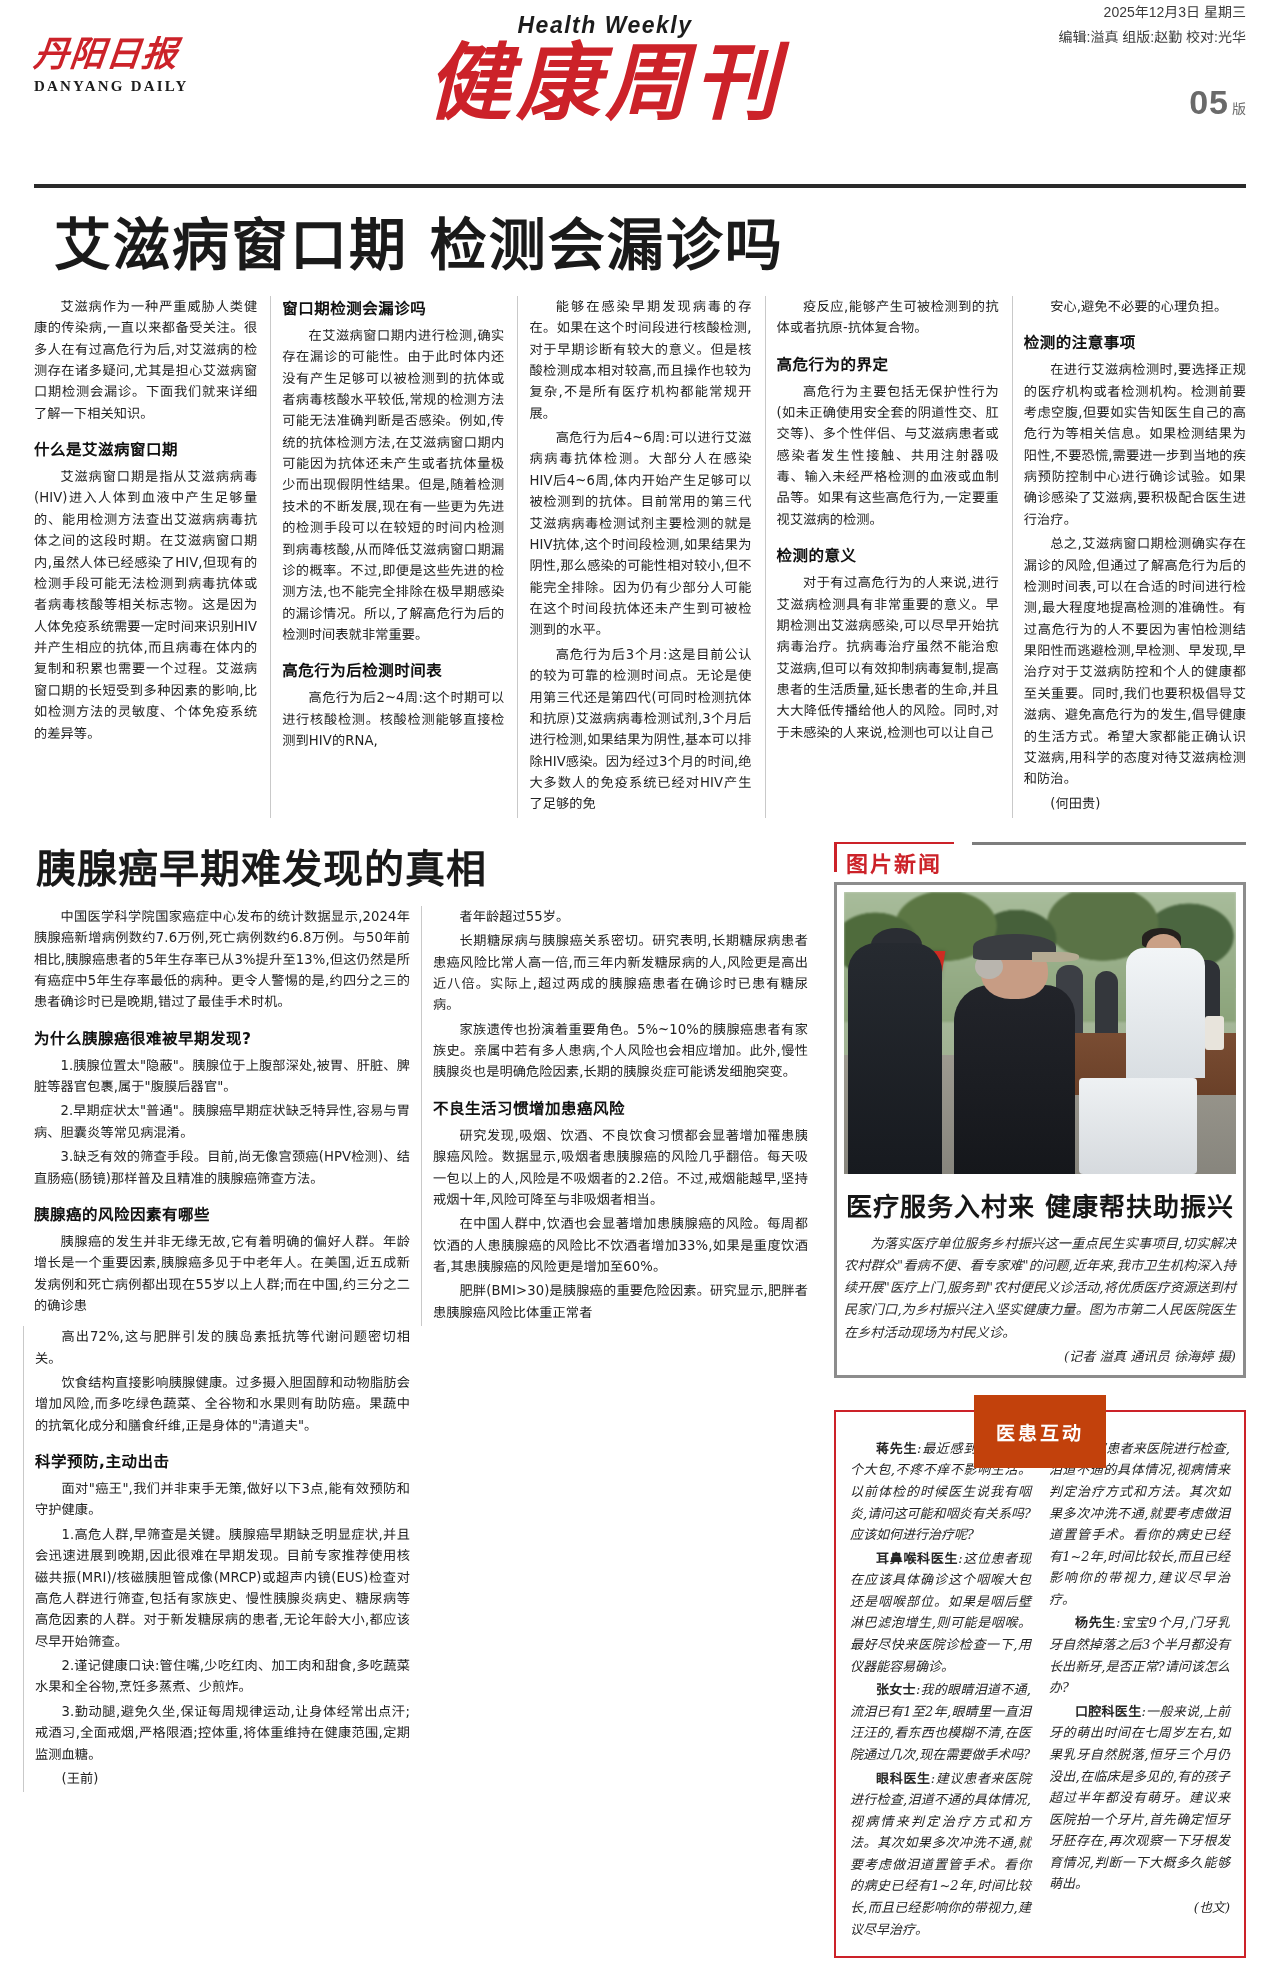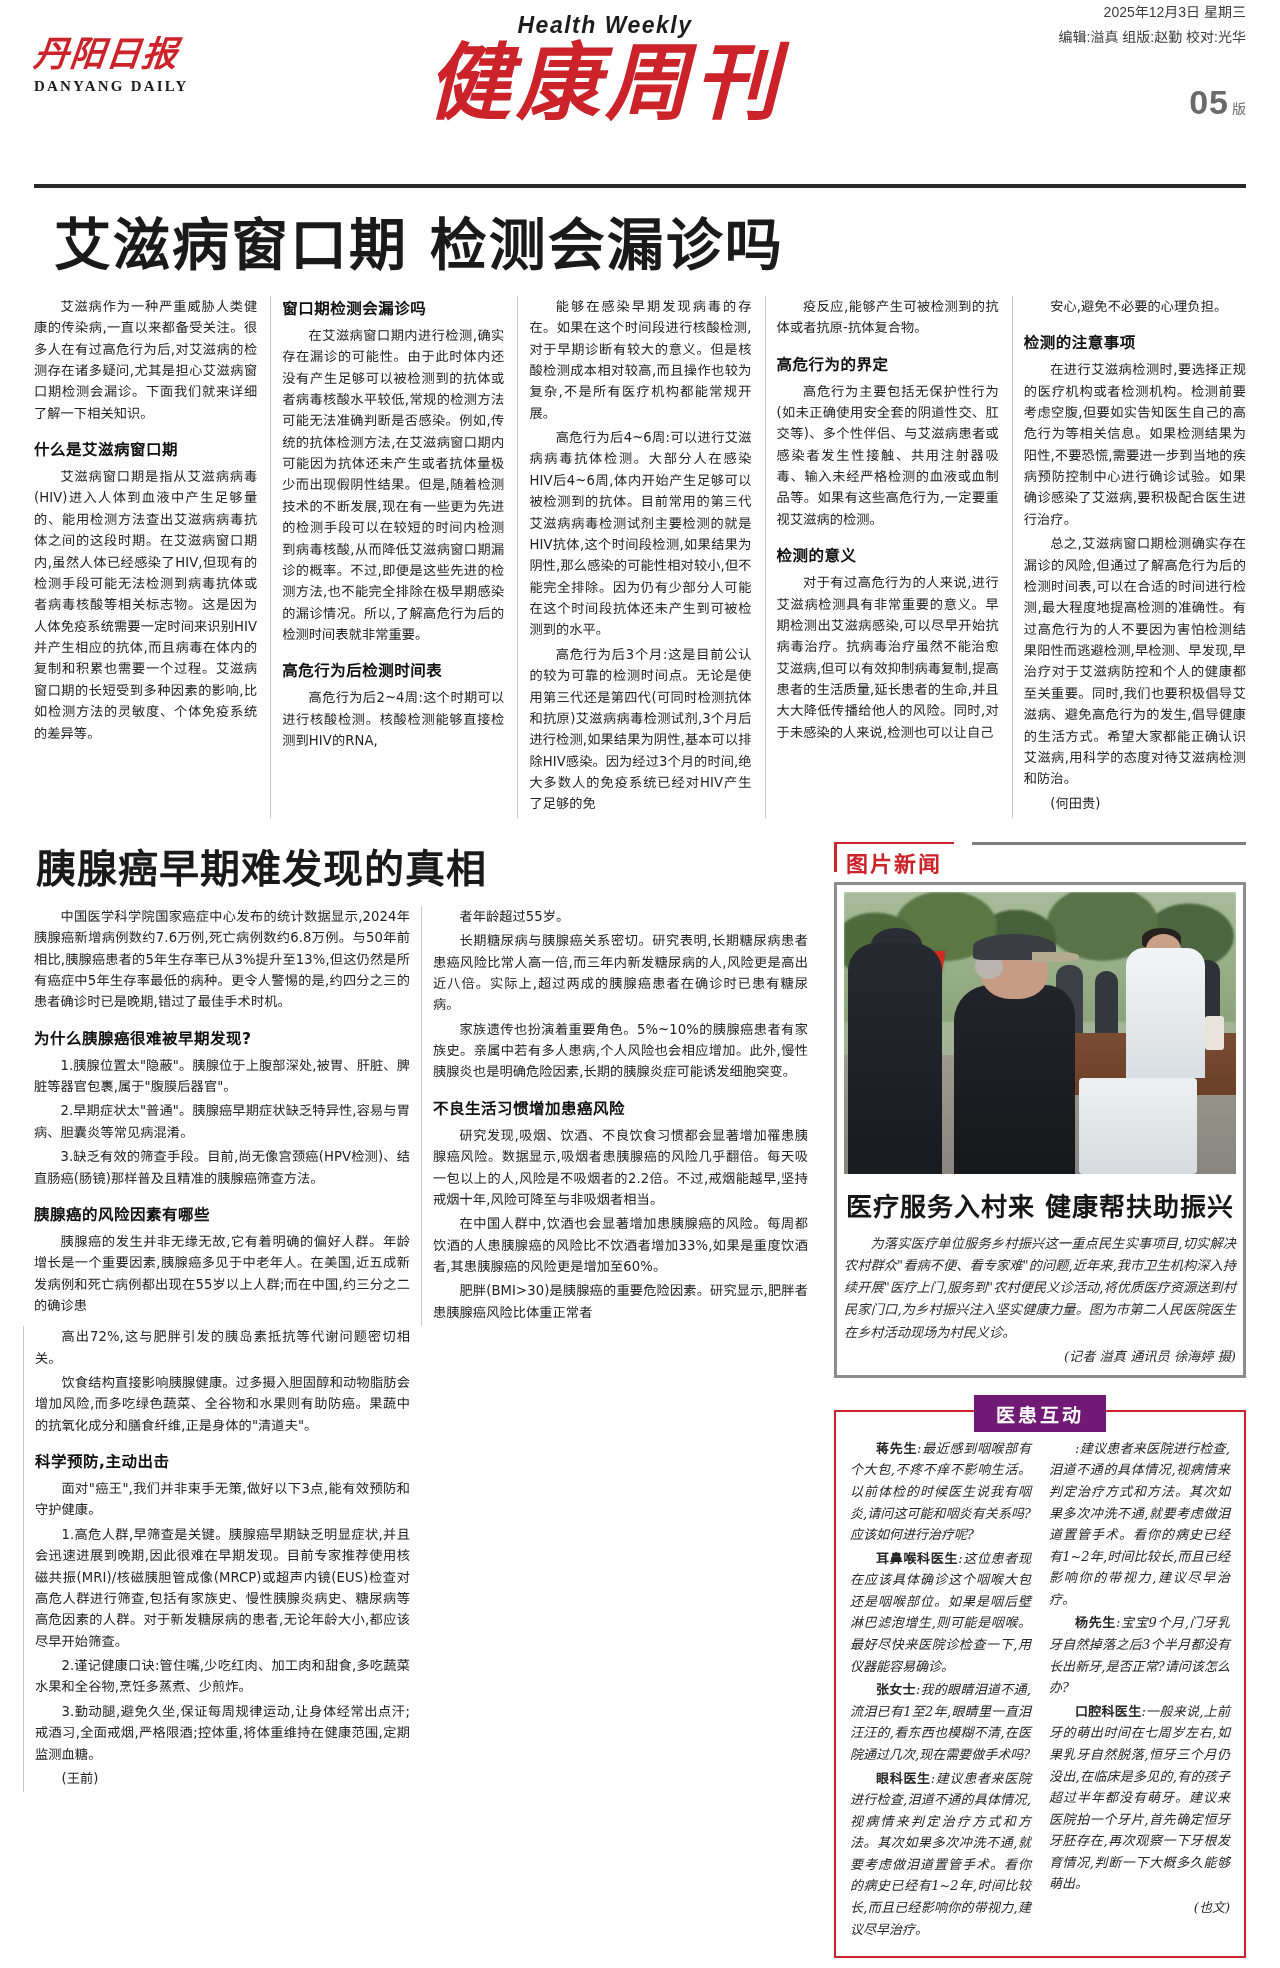--- a/index.html
+++ b/index.html
@@ -256,24 +256,24 @@
 
   
   .qa-box{
     margin-top:32px;
     border:2px solid #cc2229;
     padding:26px 14px 14px;
     position:relative;
   }
   .qa-tag{
     position:absolute;top:-17px;left:50%;transform:translateX(-50%);
-    background:#701a75;color:#fff;
+    background:#c2410c;color:#fff;
     font-family:"DejaVu Sans","Liberation Sans",sans-serif;
     font-size:19px;font-weight:700;letter-spacing:3px;
-    padding:5px 22px;white-space:nowrap;
+    padding:23px 22px;white-space:nowrap;
   }
   .qa-cols{
     display:grid;grid-template-columns:1fr 1fr;column-gap:18px;
   }
   .qa-cols p{
     font-family:"DejaVu Serif","Liberation Serif",serif;
     font-size:13px;line-height:1.66;text-align:justify;
     text-indent:2em;margin:0 0 2px 0;color:#262626;font-style:italic;
   }
   .qa-cols p b{font-weight:700;font-style:normal;}

